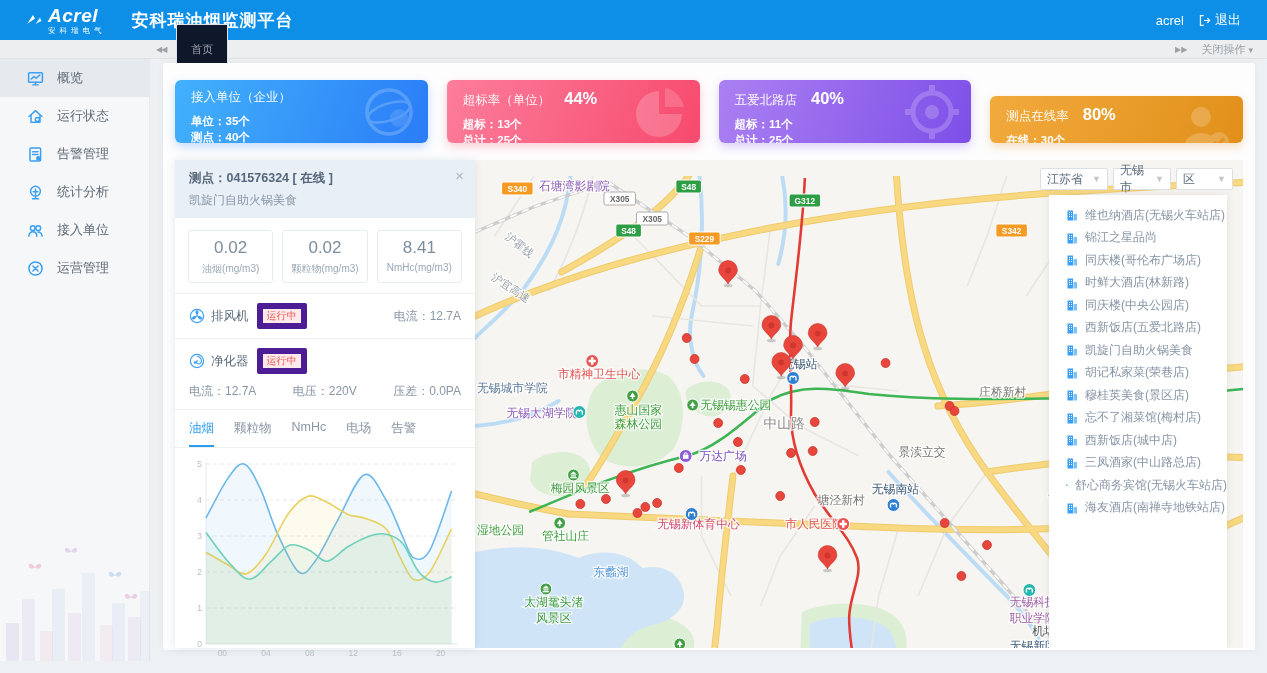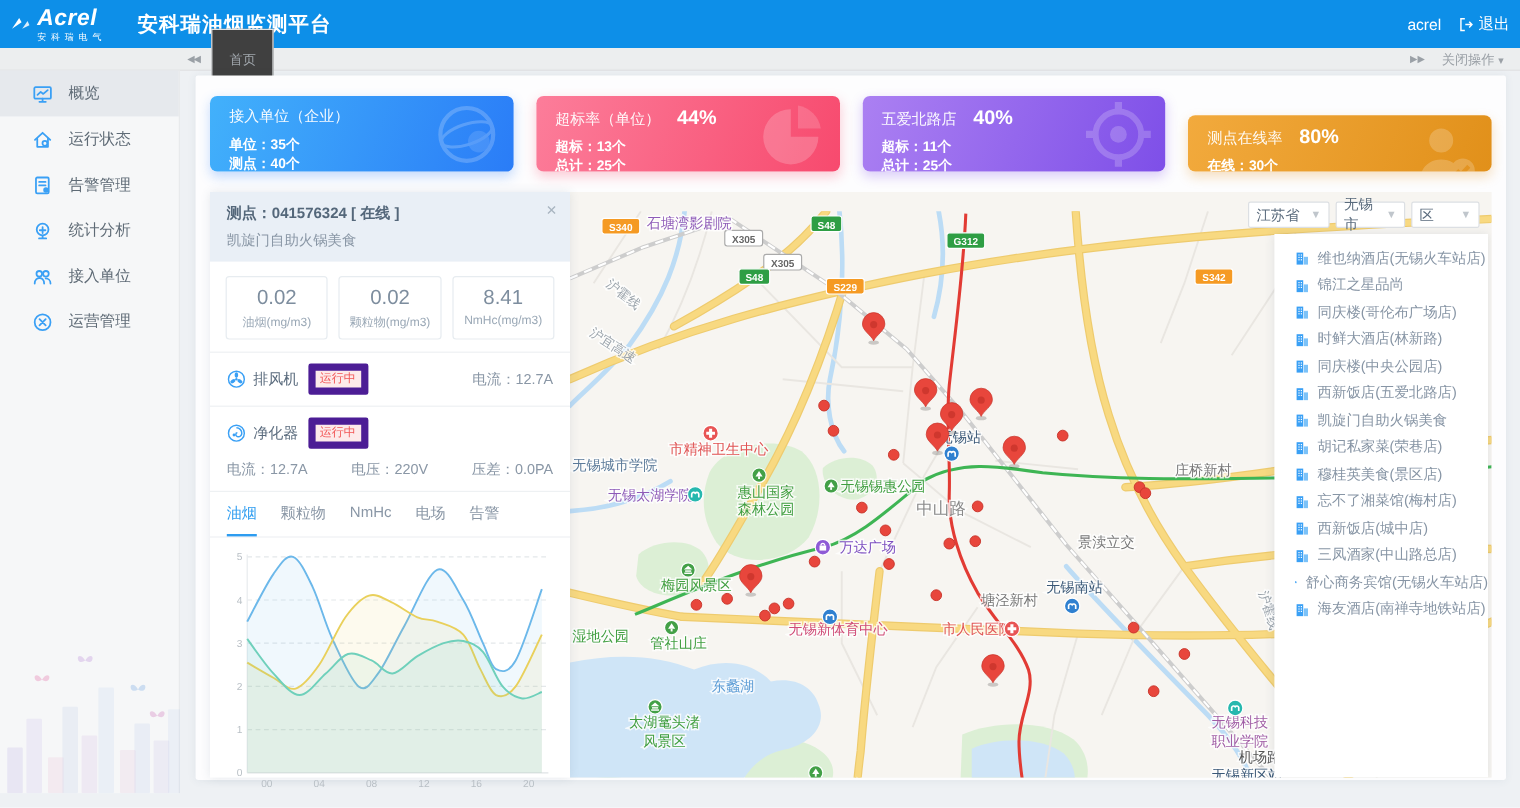--- a/index.html
+++ b/index.html
@@ -1,33 +1,33 @@
 <!DOCTYPE html>
 <html><head>
 <meta charset="utf-8">
 <title>安科瑞油烟监测平台</title>
 <style>
   html,body{margin:0;padding:0}
   body{width:1267px;height:673px;overflow:hidden;position:relative;
        font-family:"Liberation Sans","DejaVu Sans",sans-serif;background:#eef1f4;}
   
   .hdr{position:absolute;left:0;top:0;width:1267px;height:40px;background:#0d8fe8;
-       display:flex;align-items:center;padding:0 9px;box-sizing:border-box;color:#fff;}
+       display:flex;align-items:center;padding:0 26px;box-sizing:border-box;color:#fff;}
   .logo{display:flex;align-items:center;gap:6px;margin-right:26px;}
   .logo-txt{display:flex;flex-direction:column;line-height:1;}
   .logo-main{font-size:19px;font-weight:bold;font-style:italic;letter-spacing:.5px;}
   .logo-sub{font-size:7.5px;letter-spacing:4px;margin-top:2px;}
   .app-title{font-size:17px;font-weight:bold;letter-spacing:1px;}
   .hdr-right{margin-left:auto;display:flex;align-items:center;gap:14px;font-size:13px;}
   .hdr-right .logout{display:flex;align-items:center;gap:4px;cursor:pointer;}
   
   .tabstrip{position:absolute;left:0;top:40px;width:1267px;height:19px;background:#eceeef;
        border-bottom:1px solid #e0e2e4;display:flex;align-items:center;box-sizing:border-box;font-size:11px;color:#9aa0a6;}
   .tab-collapse{margin-left:156px;letter-spacing:-1px;cursor:pointer;}
-  .tab-home{margin-left:10px;background:#404040;border:1px solid #e2e4e6;border-bottom:none;
+  .tab-home{margin-left:10px;background:#0f172a;border:1px solid #e2e4e6;border-bottom:none;
        height:17px;display:flex;align-items:center;padding:16px 14px;color:#a0a6ac;cursor:pointer;}
   .tab-right{margin-left:auto;display:flex;align-items:center;gap:14px;margin-right:14px;}
   
   .sidebar{position:absolute;left:0;top:59px;width:150px;bottom:12px;background:#f6f7f8;
        border-right:1px solid #e8eaec;box-sizing:border-box;}
   .side-item{height:38px;display:flex;align-items:center;gap:13px;padding-left:27px;
        font-size:13px;color:#5f6b76;cursor:pointer;}
   .side-item.active{background:#e6e9ed;}
   .side-item svg{flex:0 0 auto;}
   
@@ -70,21 +70,21 @@
   .ch-tab{font-size:12.5px;color:#8a97a6;padding-bottom:8px;cursor:pointer;}
   .ch-tab.active{color:#2d9cf0;border-bottom:2px solid #2d9cf0;}
   .chart-wrap{padding:10px 14px 0;}
   
   .maparea{position:relative;flex:1;overflow:hidden;background:#f7f5f1;}
   .map-svg{position:absolute;left:0;top:16px;width:100%;height:100%;}
   .map-selects{position:absolute;top:8px;right:10px;display:flex;gap:5px;z-index:10;}
   .msel{height:22px;background:#fff;border:1px solid #dcdfe3;border-radius:2px;display:flex;
        align-items:center;font-size:12px;color:#5a6b7d;padding:0 6px;box-sizing:border-box;cursor:pointer;}
   .msel .car{margin-left:auto;color:#c0c6cc;font-size:9px;padding-left:5px;}
-  .storelist{position:absolute;top:35px;right:3px;width:178px;bottom:0;background:#fff;
+  .storelist{position:absolute;top:35px;right:16px;width:178px;bottom:0;background:#fff;
        box-shadow:0 0 8px rgba(60,80,110,.12);z-index:9;padding-top:9px;box-sizing:border-box;overflow:hidden;}
   .store{display:flex;align-items:center;gap:7px;padding:0 0 0 17px;height:22.5px;font-size:12px;
        color:#8795a5;cursor:pointer;white-space:nowrap;}
 </style>
 </head>
 <body>
 
 <div class="hdr">
   <div class="logo">
     <svg width="16" height="14" viewBox="0 0 16 14">

